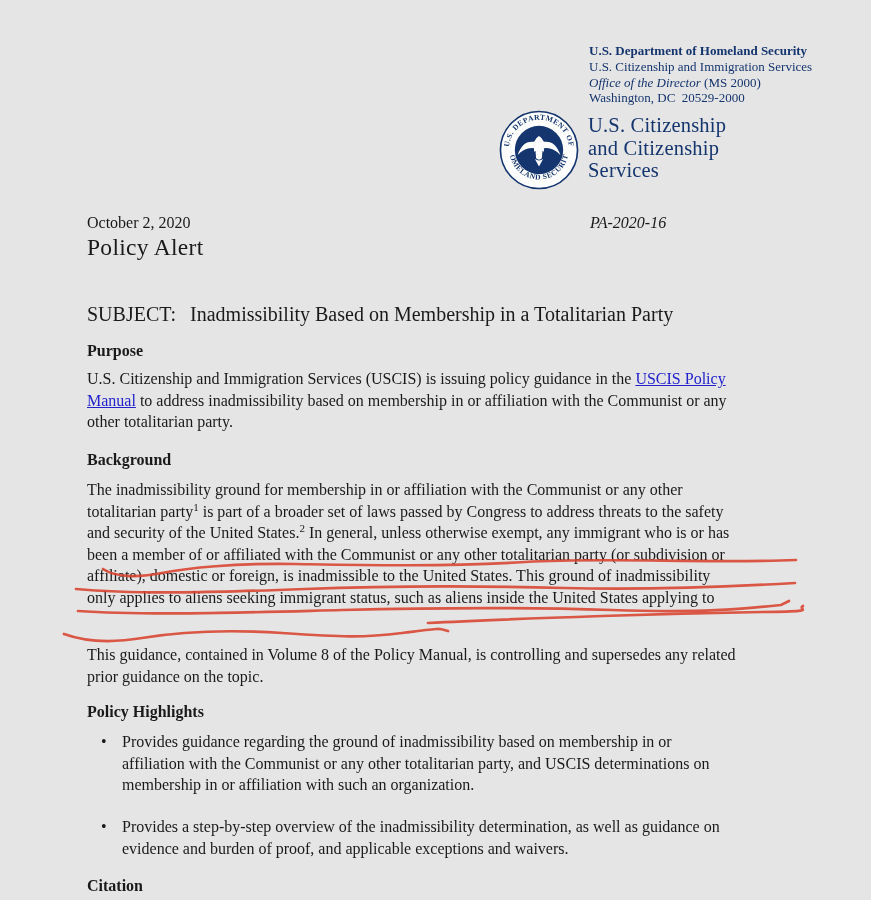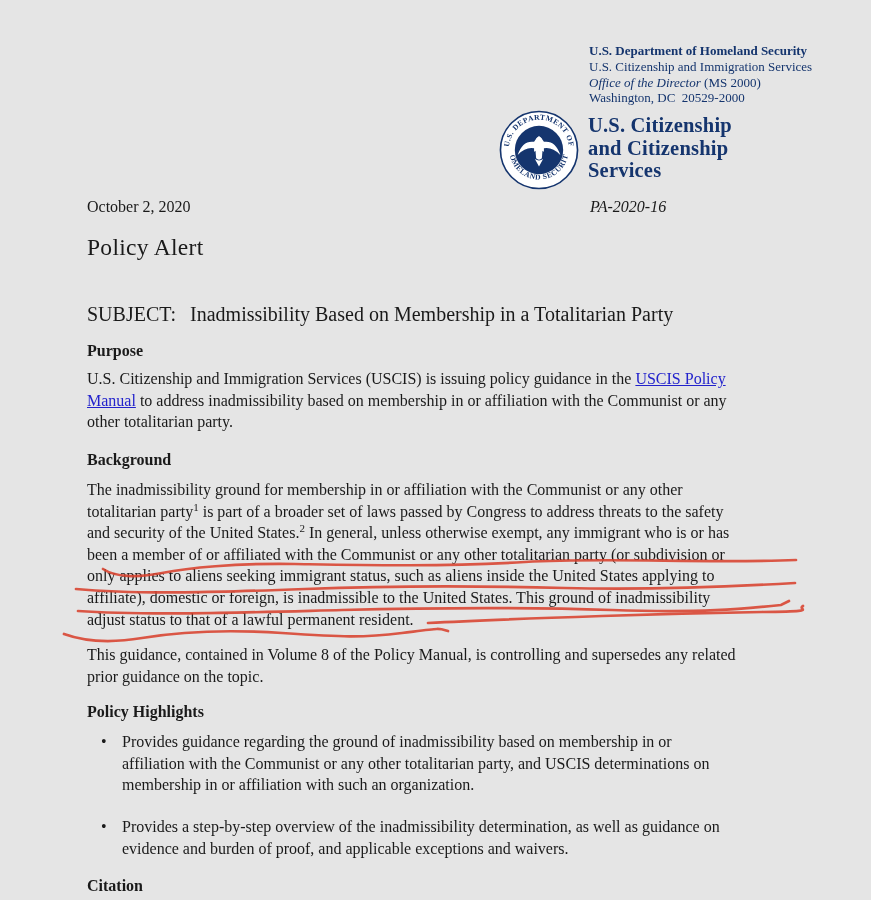--- a/index.html
+++ b/index.html
@@ -11,25 +11,25 @@
   .abs { position:absolute; }
 
   
   #letterhead { left:589px; top:43px; width:250px; color:#15356e;
     font-size:13px; line-height:15.8px; }
   #letterhead .lh-bold { font-weight:bold; }
   #letterhead .pre { white-space:pre-wrap; }
   .it { font-style:italic; }
 
   
-  #wordmark { left:588px; top:114px; color:#15356e; font-weight:bold;
+  #wordmark { left:588px; top:114px; color:#15356e; font-weight:normal;
     font-size:20.5px; line-height:22.5px; letter-spacing:0.2px; }
 
   
-  .meta { top:198px; font-size:16px; }
+  .meta { top:214px; font-size:16px; }
   #doc-date { left:87px; }
   #doc-number { left:590px;font-style:italic; }
 
   #page-title { left:87px; top:234px; font-size:23.5px; letter-spacing:0.3px; }
 
   #subject-line { left:87px; top:303px; font-size:20px; }
   #subject-line .subject-text { margin-left:14px; }
 
   .h-bold { font-weight:bold; font-size:16px; }
   .body-line { display:block; height:21.5px; line-height:21.5px; font-size:16px;
@@ -117,23 +117,22 @@
     <span class="body-line"><a class="doclink">Manual</a><span> to address inadmissibility based on membership in or affiliation with the Communist or any</span></span>
     <span class="body-line">other totalitarian party.</span>
   </div>
 
   <div id="background-heading" class="abs h-bold">Background</div>
   <div id="background-para" class="abs para">
     <span class="body-line">The inadmissibility ground for membership in or affiliation with the Communist or any other</span>
     <span class="body-line"><span>totalitarian party</span><sup class="fn">1</sup><span> is part of a broader set of laws passed by Congress to address threats to the safety</span></span>
     <span class="body-line"><span>and security of the United States.</span><sup class="fn">2</sup><span> In general, unless otherwise exempt, any immigrant who is or has</span></span>
     <span class="body-line">been a member of or affiliated with the Communist or any other totalitarian party (or subdivision or</span>
+    <span class="body-line">affiliate), domestic or foreign, is inadmissible to the United States. This ground of inadmissibility</span>
     <span class="body-line">only applies to aliens seeking immigrant status, such as aliens inside the United States applying to</span>
-    <span class="body-line">affiliate), domestic or foreign, is inadmissible to the United States. This ground of inadmissibility</span>
-    <span class="body-line">adjust status to that of a lawful permanent resident.</span>
   </div>
 
   <div id="guidance-para" class="abs para">
     <span class="body-line">This guidance, contained in Volume 8 of the Policy Manual, is controlling and supersedes any related</span>
     <span class="body-line">prior guidance on the topic.</span>
   </div>
 
   <div id="highlights-heading" class="abs h-bold">Policy Highlights</div>
 
   <div id="bullet-1" class="abs bullet-item">

